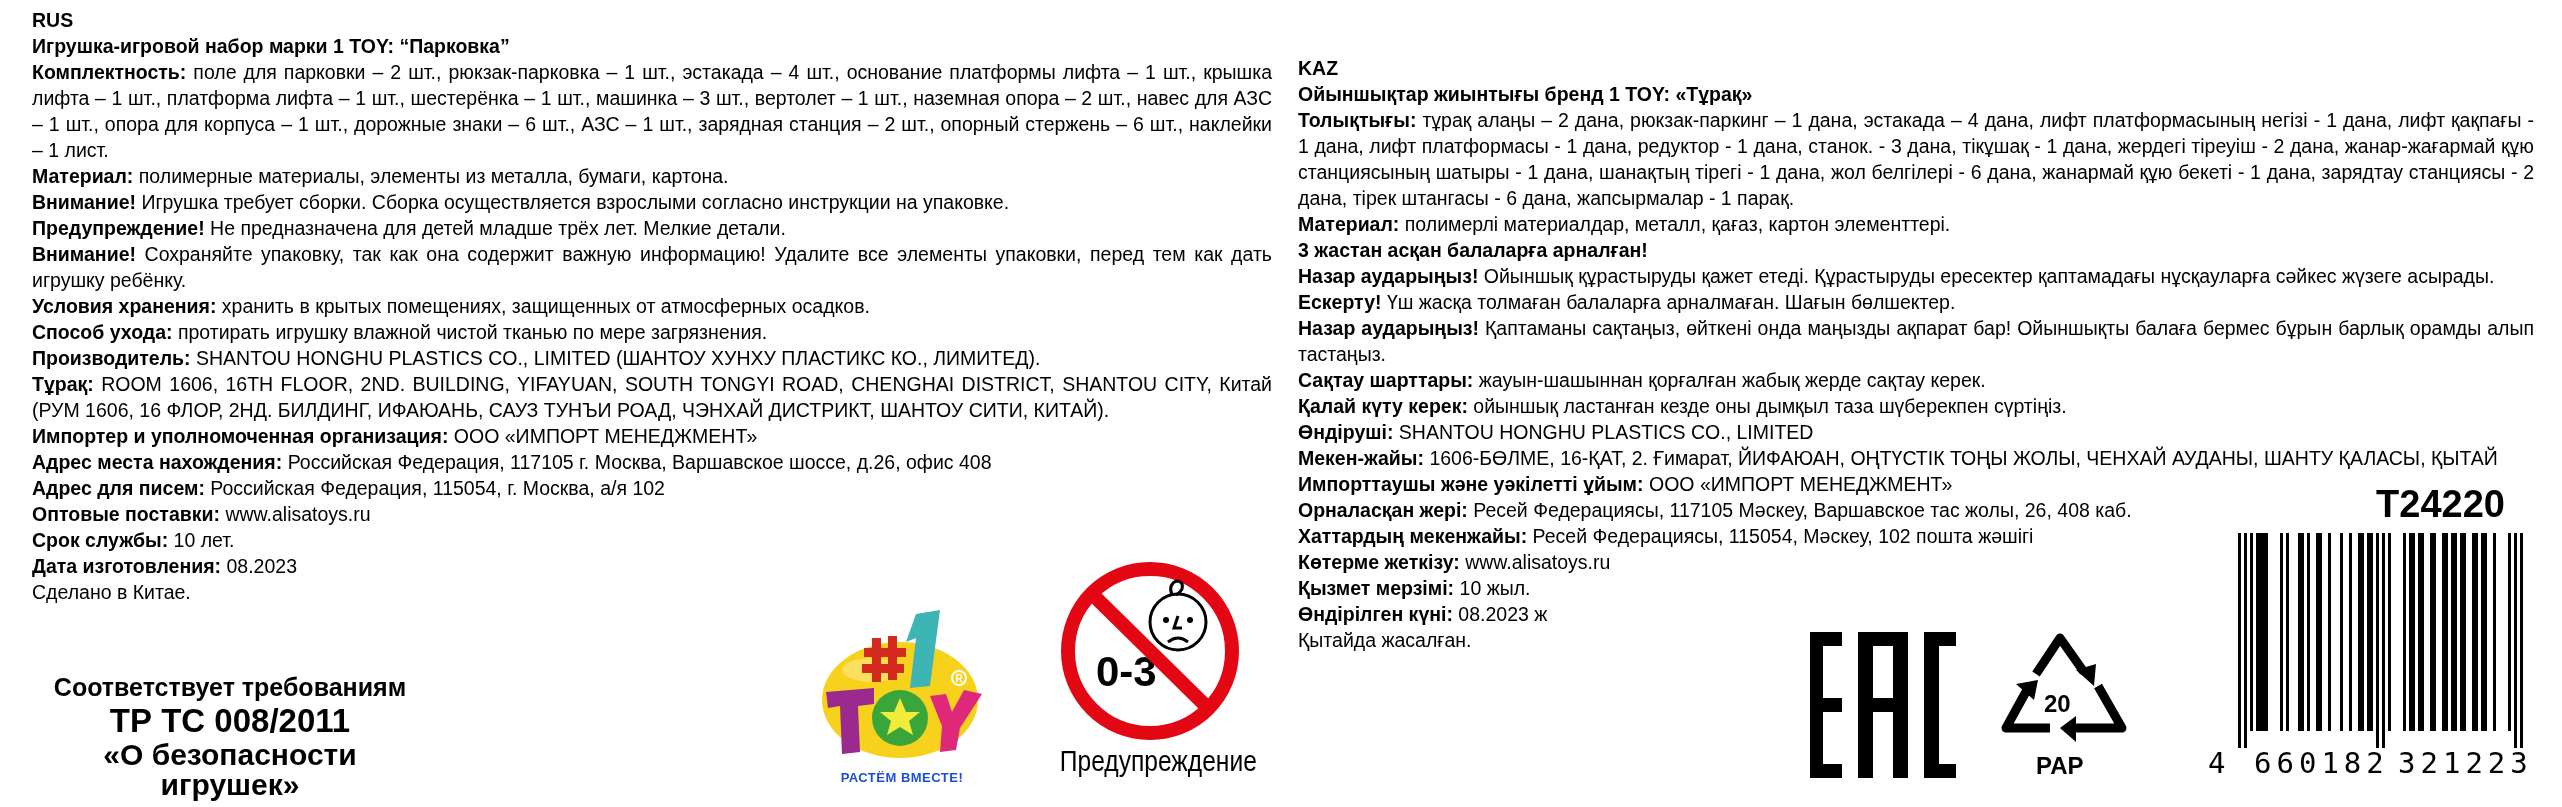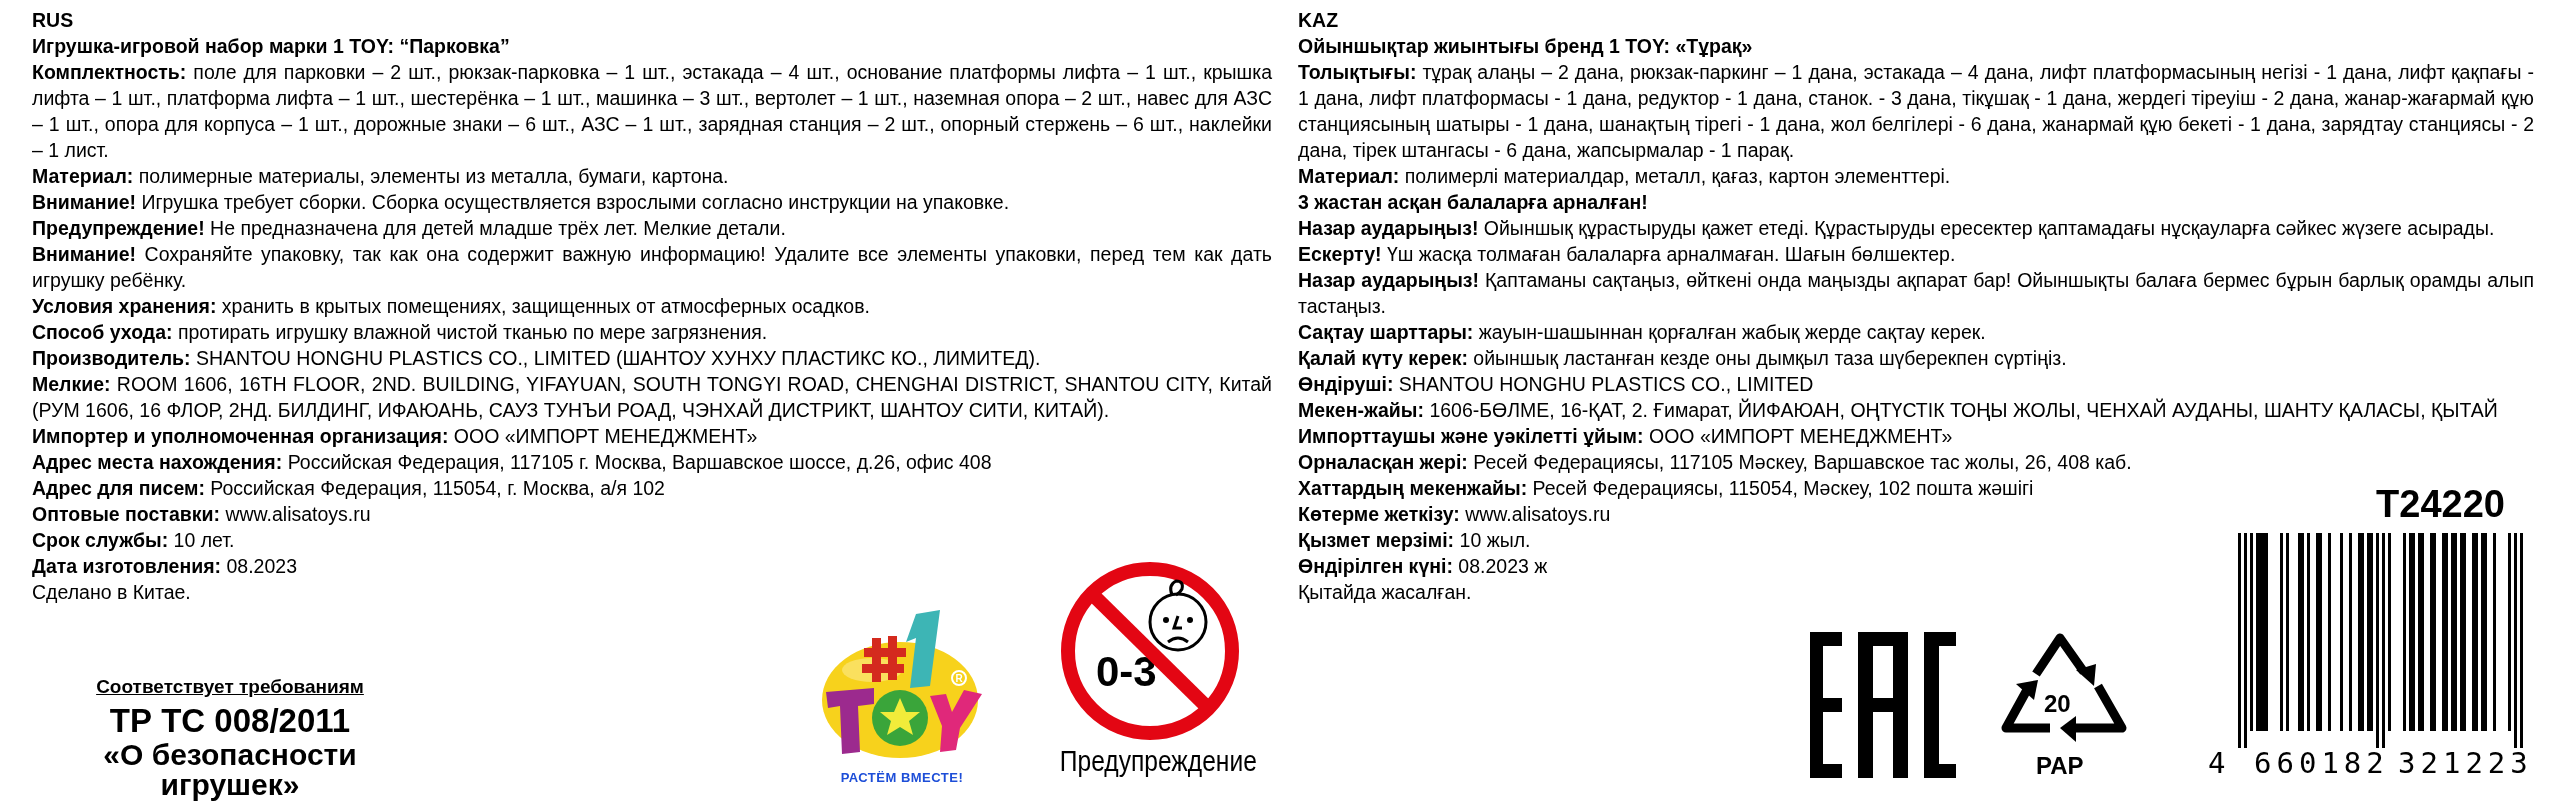--- a/index.html
+++ b/index.html
@@ -6,30 +6,30 @@
   body {
     width: 2562px; height: 807px; position: relative; overflow: hidden;
     font-family: "Liberation Sans", sans-serif; color: #000;
   }
   .col {
     position: absolute; top: 7px;
     font-size: 19.5px; line-height: 26px;
     text-align: justify;
   }
   .col.rus { left: 32px; width: 1240px; }
-  .col.kaz { left: 1298px; width: 1236px; }
+  .col.kaz { left: 1298px; width: 1236px; margin-top: 48px; }
   .col p { margin: 0; }
   .col b { font-weight: bold; }
 
   
   .cert {
     position: absolute; left: 30px; top: 672px; width: 400px;
     text-align: center; font-weight: bold;
   }
-  .cert .l1 { font-size: 19px; line-height: 30px; text-decoration: underline; }
+  .cert .l1 { font-size: 25px; line-height: 30px; }
   .cert .l2 { font-size: 33px; line-height: 38px; }
   .cert .l3 { font-size: 30px; line-height: 30px; }
 
   
   .logo { position: absolute; left: 812px; top: 600px; width: 180px; height: 200px; }
   .logo .slogan {
     position: absolute; left: 0; top: 170px; width: 180px; text-align: center;
     font-size: 13px; font-weight: bold; color: #1d4ed8; letter-spacing: 0.5px;
   }
 
@@ -67,21 +67,21 @@
   <p><b>Игрушка-игровой набор марки 1 TOY: “Парковка”</b></p>
   <div>
       <p><b>Комплектность:</b><span> поле для парковки – 2 шт., рюкзак-парковка – 1 шт., эстакада – 4 шт., основание платформы лифта – 1 шт., крышка лифта – 1 шт.,  платформа лифта – 1 шт., шестерёнка – 1 шт., машинка – 3 шт.,  вертолет – 1 шт., наземная опора – 2 шт., навес для АЗС – 1 шт., опора для корпуса – 1 шт., дорожные знаки – 6 шт., АЗС – 1 шт., зарядная станция – 2 шт., опорный стержень – 6 шт., наклейки – 1 лист.</span></p>
       <p><b>Материал:</b><span> полимерные материалы, элементы из металла, бумаги, картона.</span></p>
       <p><b>Внимание!</b><span> Игрушка требует сборки. Сборка осуществляется взрослыми согласно инструкции на упаковке.</span></p>
       <p><b>Предупреждение!</b><span> Не предназначена для детей младше трёх лет. Мелкие детали.</span></p>
       <p><b>Внимание!</b><span> Сохраняйте упаковку, так как она содержит важную информацию! Удалите все элементы упаковки, перед тем как дать игрушку ребёнку.</span></p>
       <p><b>Условия хранения:</b><span> хранить в крытых помещениях, защищенных от атмосферных осадков.</span></p>
       <p><b>Способ ухода:</b><span> протирать игрушку влажной чистой тканью по мере загрязнения.</span></p>
       <p><b>Производитель:</b><span> SHANTOU HONGHU PLASTICS CO., LIMITED (ШАНТОУ ХУНХУ ПЛАСТИКС КО., ЛИМИТЕД).</span></p>
-      <p><b>Мелкие:</b><span> ROOM 1606, 16TH FLOOR, 2ND. BUILDING, YIFAYUAN, SOUTH TONGYI ROAD, CHENGHAI DISTRICT, SHANTOU CITY, Китай (РУМ 1606, 16 ФЛОР, 2НД. БИЛДИНГ, ИФАЮАНЬ, САУЗ ТУНЪИ РОАД, ЧЭНХАЙ ДИСТРИКТ, ШАНТОУ СИТИ, КИТАЙ).</span></p>
+      <p><b>Тұрақ:</b><span> ROOM 1606, 16TH FLOOR, 2ND. BUILDING, YIFAYUAN, SOUTH TONGYI ROAD, CHENGHAI DISTRICT, SHANTOU CITY, Китай (РУМ 1606, 16 ФЛОР, 2НД. БИЛДИНГ, ИФАЮАНЬ, САУЗ ТУНЪИ РОАД, ЧЭНХАЙ ДИСТРИКТ, ШАНТОУ СИТИ, КИТАЙ).</span></p>
       <p><b>Импортер и уполномоченная организация:</b><span> ООО «ИМПОРТ МЕНЕДЖМЕНТ»</span></p>
       <p><b>Адрес места нахождения:</b><span> Российская Федерация, 117105 г. Москва, Варшавское шоссе, д.26, офис 408</span></p>
       <p><b>Адрес для писем:</b><span> Российская Федерация, 115054, г. Москва, а/я 102</span></p>
       <p><b>Оптовые поставки:</b><span> www.alisatoys.ru</span></p>
       <p><b>Срок службы:</b><span> 10 лет.</span></p>
       <p><b>Дата изготовления:</b><span> 08.2023</span></p>
       <p><span>Сделано в Китае.</span></p>
     </div>
 </div>
 

